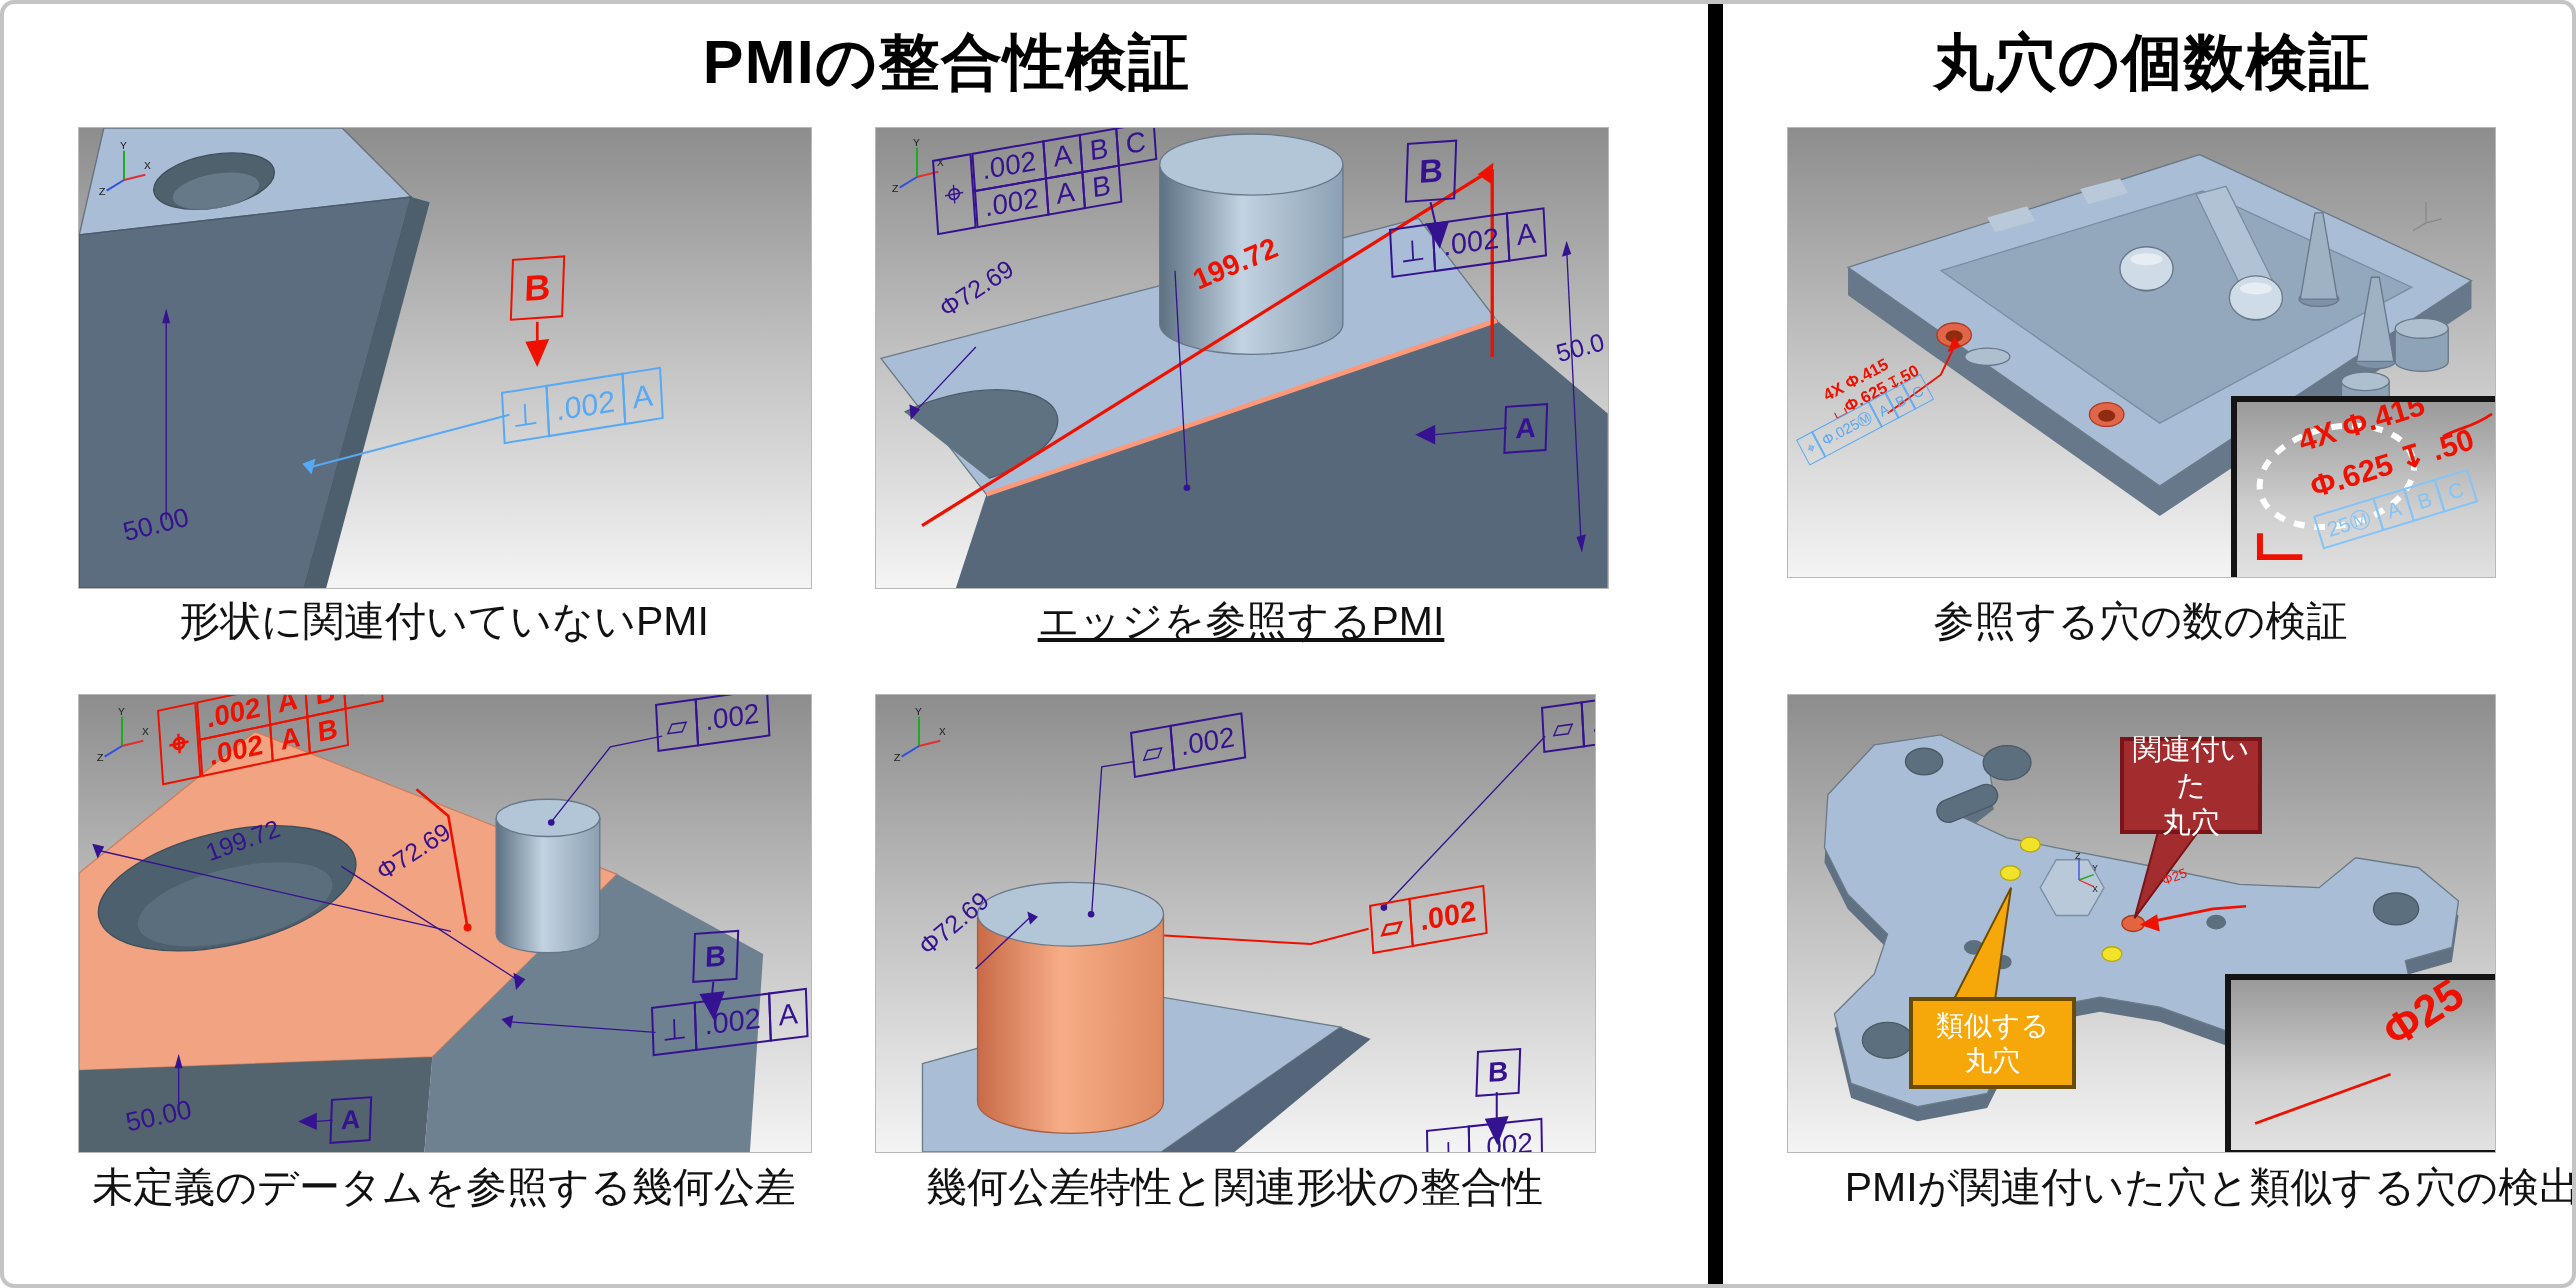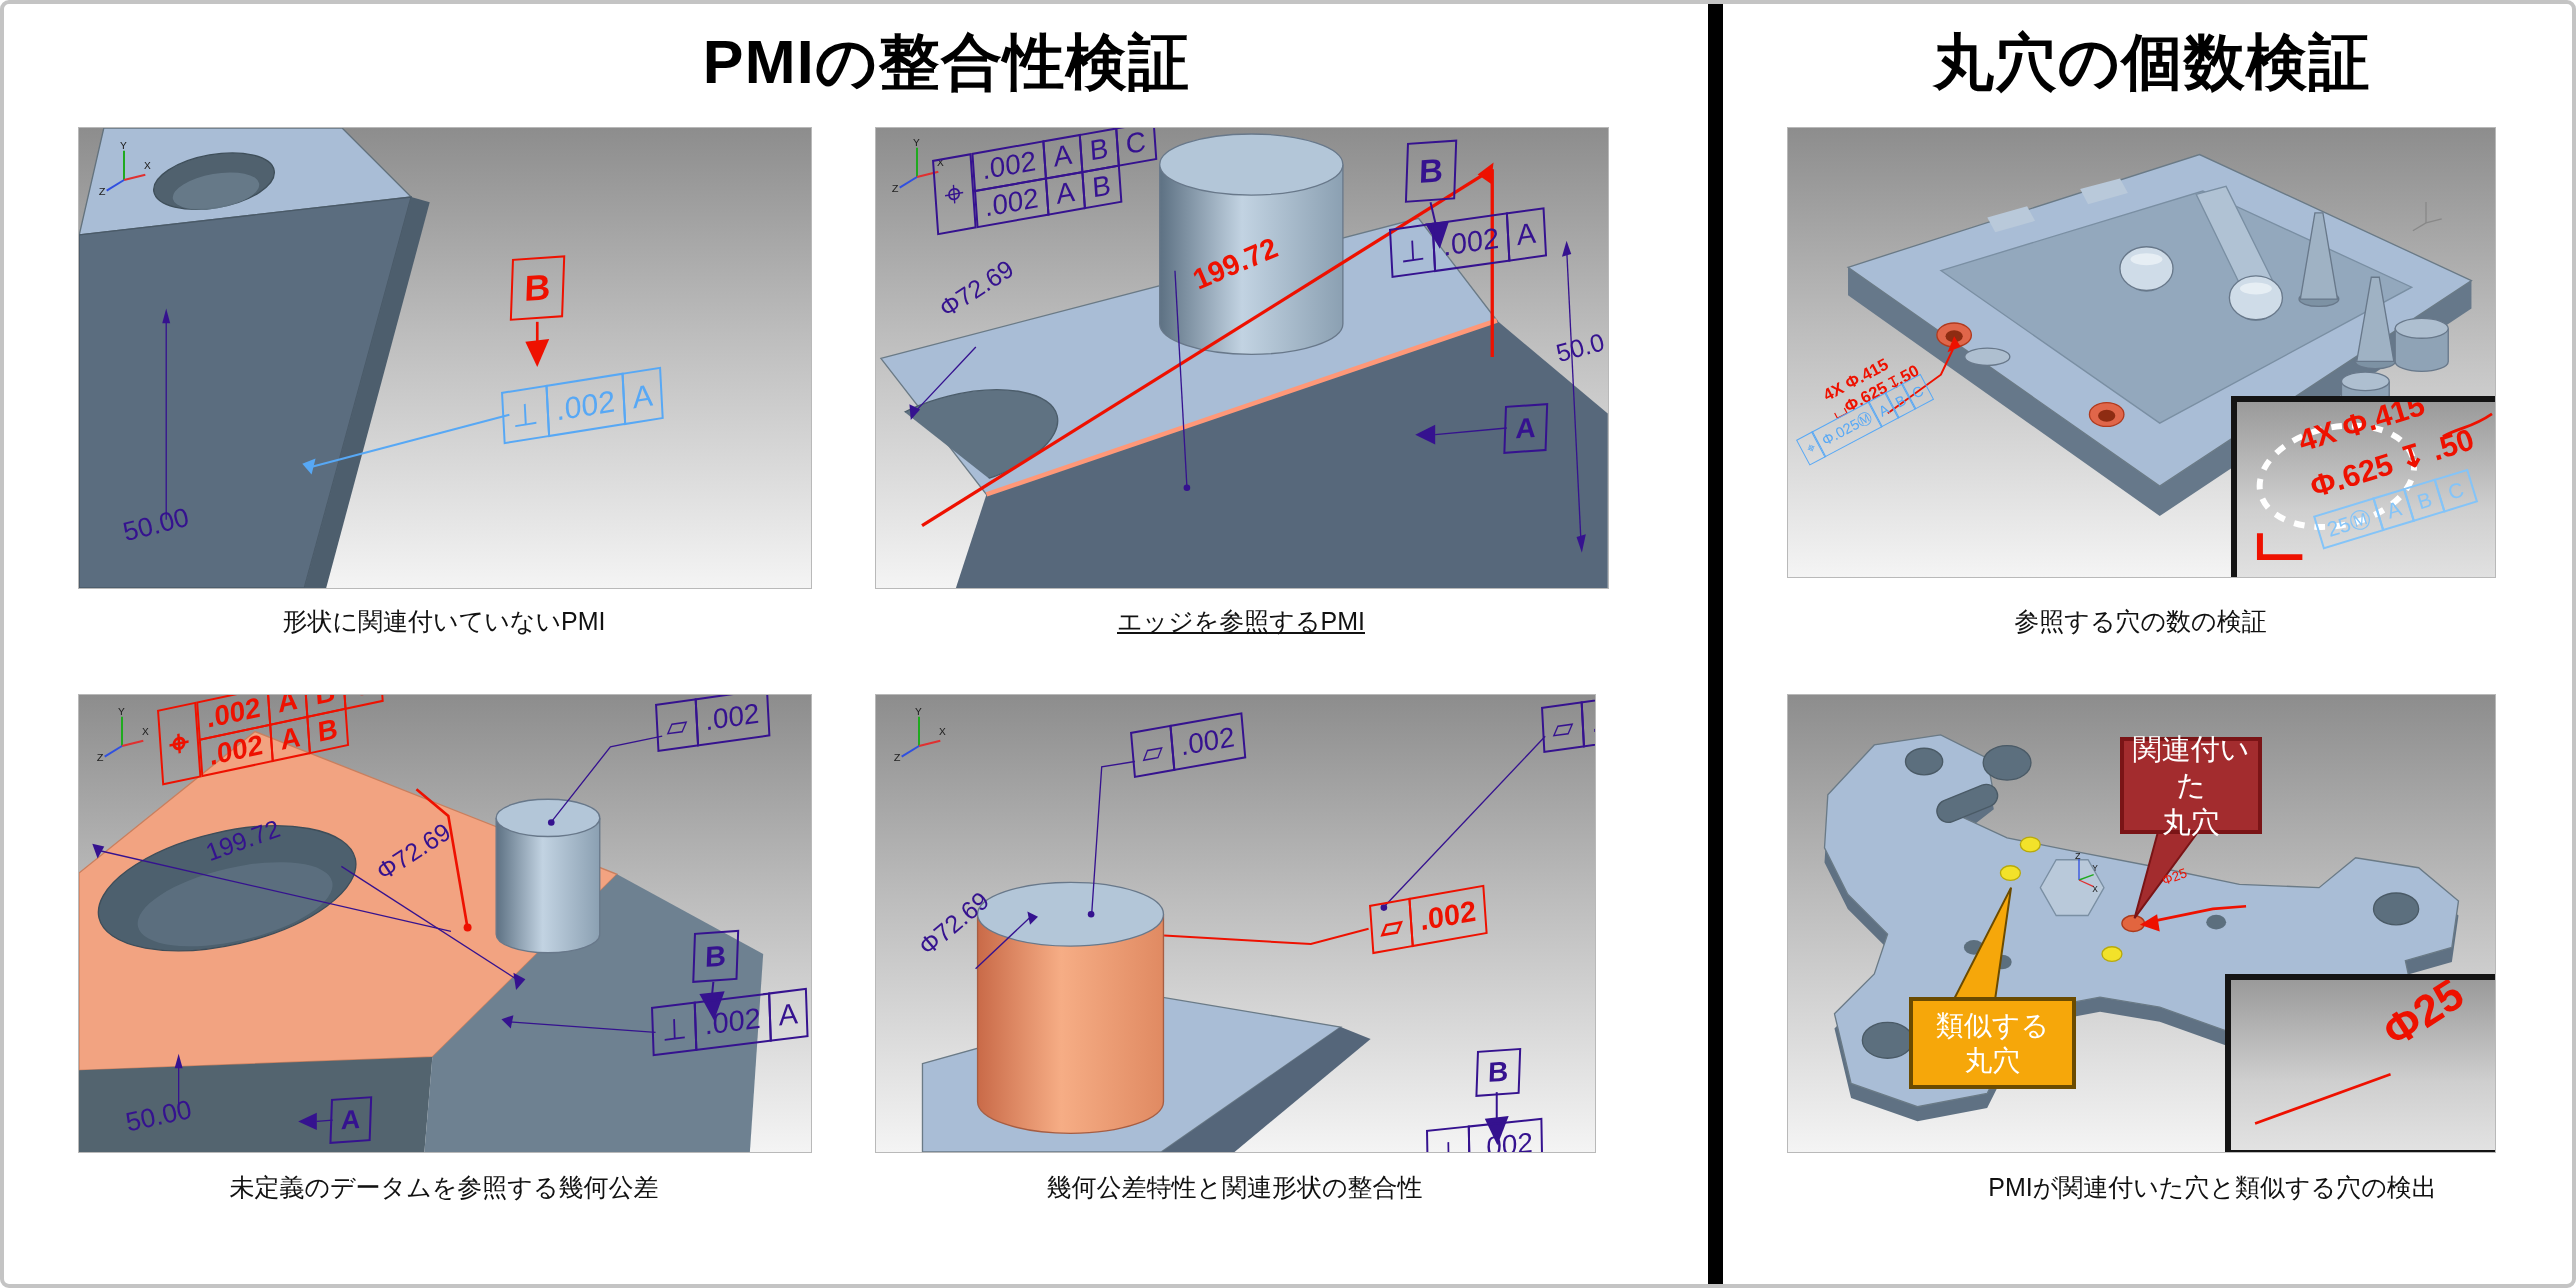--- a/index.html
+++ b/index.html
@@ -1,33 +1,33 @@
 <!DOCTYPE html>
 <html style="font-size:10.6px"><head>
 <meta charset="utf-8">
 <style>
   html,body{margin:0;padding:0;background:#ffffff;}
   .canvas{
     position:relative;width:2576px;height:1288px;background:#ffffff;
     font-family:"Liberation Sans",sans-serif;overflow:hidden;
-    border:4px solid #c4c4c4;border-radius:9px;box-sizing:border-box;
+    border:4px solid #c4c4c4;border-radius:14px;box-sizing:border-box;
   }
   .divider{position:absolute;left:1704px;top:0;width:14.6px;height:1288px;background:#000;}
   .section-title{
     position:absolute;top:18.6px;height:80px;display:flex;align-items:center;justify-content:center;
     font-size:61px;font-weight:bold;color:#000;letter-spacing:1.3px;white-space:nowrap;
   }
   .cad{
     position:absolute;overflow:hidden;border:1.3px solid #b9b9b9;
     background:linear-gradient(180deg,#8d8d8d 0%,#bdbdbd 45%,#f4f4f4 100%);
   }
   .cad svg.scene{position:absolute;left:0;top:0;}
   .caption{
     position:absolute;height:42px;display:flex;align-items:center;justify-content:center;
-    font-size:25px;color:#111;white-space:nowrap;
+    font-size:41px;color:#111;white-space:nowrap;
   }
   
   .dflag{
     position:absolute;display:flex;align-items:center;justify-content:center;
     border:2.7px solid currentColor;font-weight:bold;background:transparent;
     transform-origin:left top;
   }
   .fcf{position:absolute;display:flex;align-items:stretch;transform-origin:left top;white-space:nowrap;}
   .fcf .cell{
     display:flex;align-items:center;justify-content:center;

